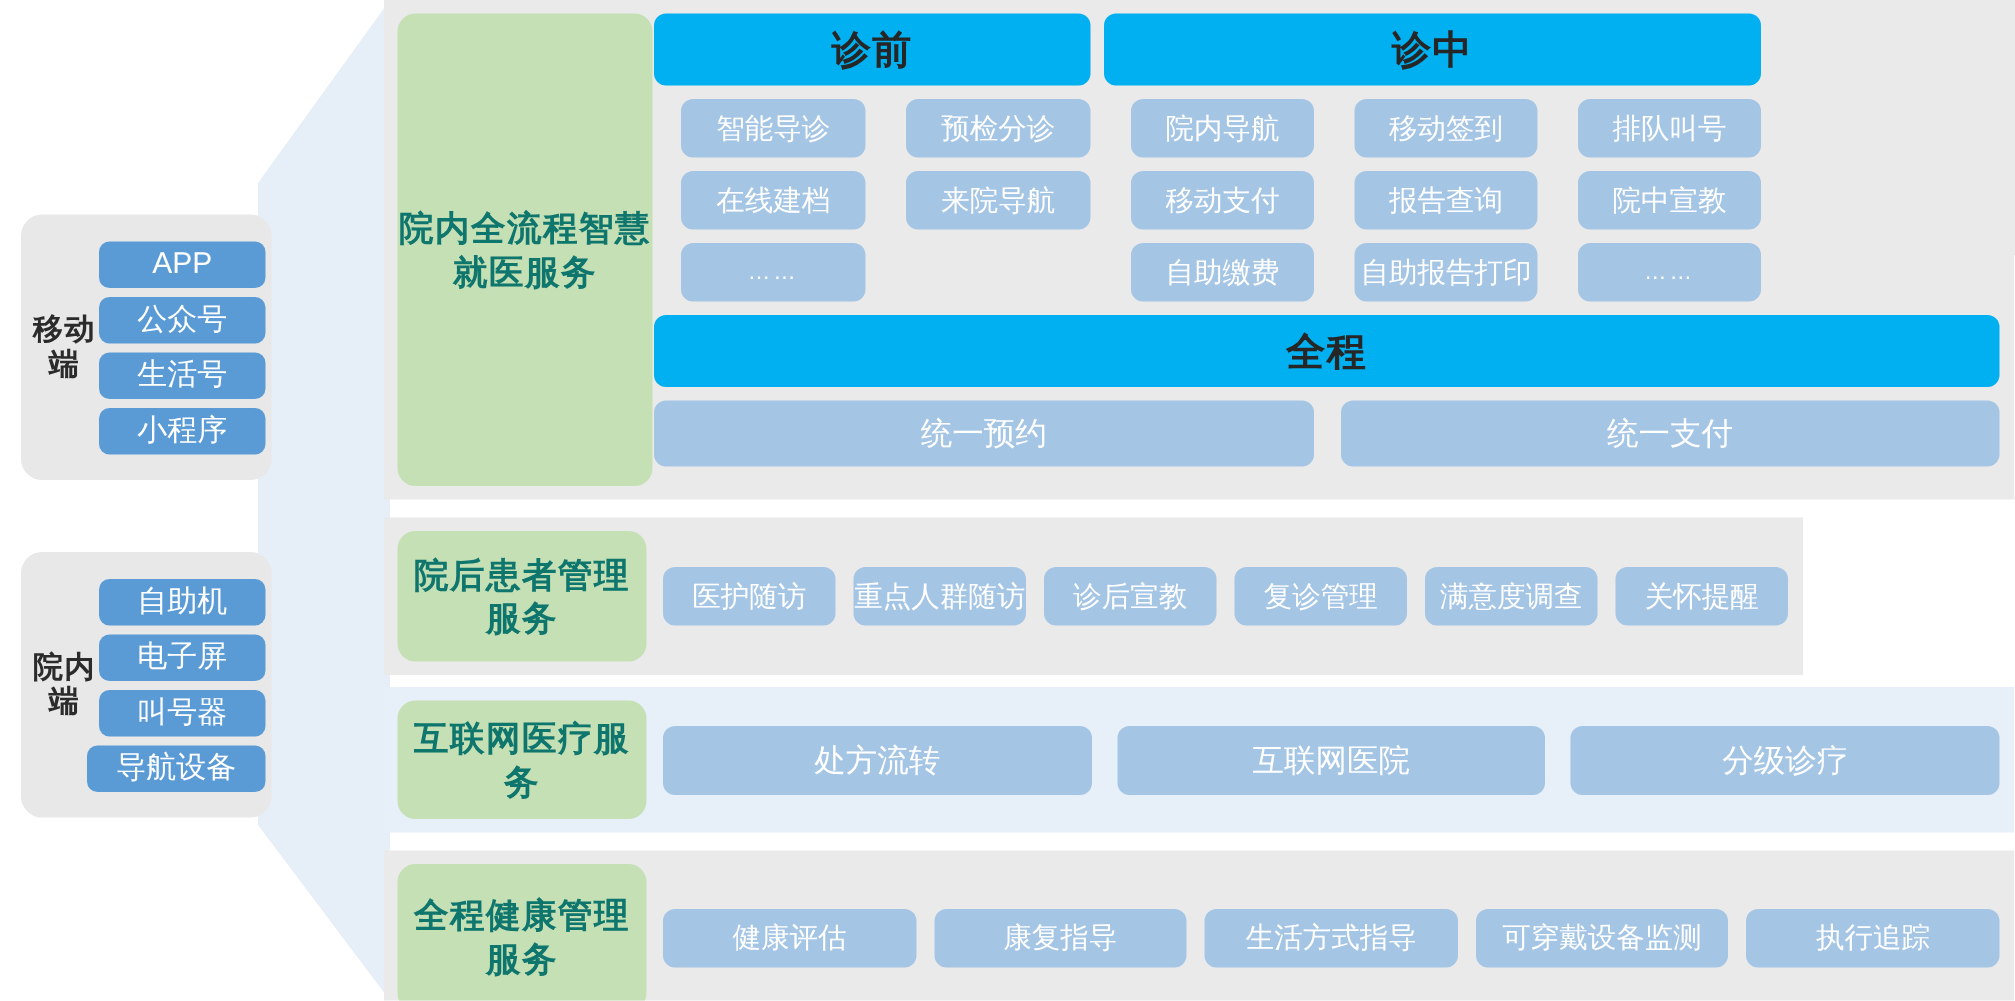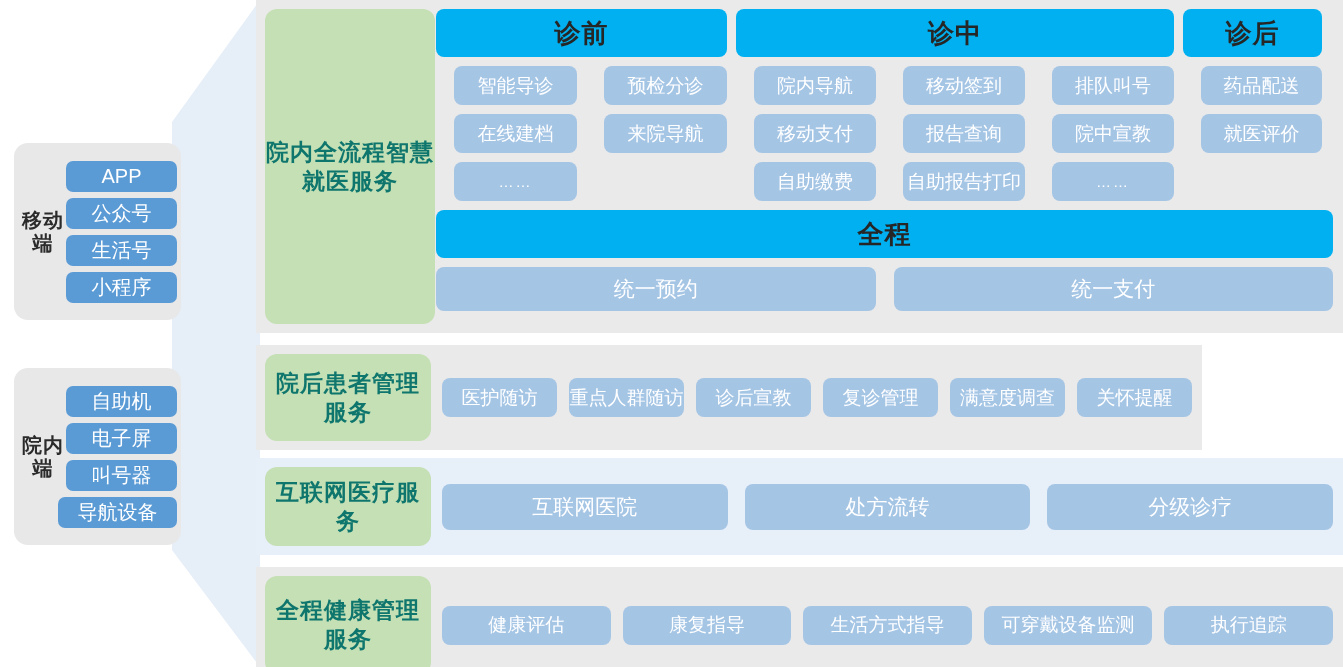--- a/index.html
+++ b/index.html
@@ -212,34 +212,20 @@
               <div class="card">院中宣教</div>
             </div>
             <div class="grid-row">
               <div class="card">自助缴费</div>
               <div class="card">自助报告打印</div>
               <div class="card ellipsis">……</div>
             </div>
           </div>
         </div>
 
-        <div class="phase phase-post">
-          <div class="banner">诊后</div>
-          <div class="phase-grid">
-            <div class="grid-row">
-              <div class="card">药品配送</div>
-            </div>
-            <div class="grid-row">
-              <div class="card">就医评价</div>
-            </div>
-            <div class="grid-row">
-              <div class="card spacer"></div>
-            </div>
-          </div>
-        </div>
 
       </div>
 
       <div class="s1-full">
         <div class="banner">全程</div>
         <div class="s1-full-row">
           <div class="card">统一预约</div>
           <div class="card">统一支付</div>
         </div>
       </div>
@@ -258,22 +244,22 @@
         <div class="card">满意度调查</div>
         <div class="card">关怀提醒</div>
       </div>
     </div>
   </div>
 
   <div class="section sec-blue" style="top:458px; width:1087px; height:97px;">
     <div class="sec-label">互联网医疗服务</div>
     <div class="sec-body">
       <div class="card-row r3">
+        <div class="card">处方流转</div>
         <div class="card">互联网医院</div>
-        <div class="card">处方流转</div>
         <div class="card">分级诊疗</div>
       </div>
     </div>
   </div>
 
   <div class="section sec-gray" style="top:567px; width:1087px; height:116px;">
     <div class="sec-label">全程健康管理服务</div>
     <div class="sec-body">
       <div class="card-row">
         <div class="card">健康评估</div>

